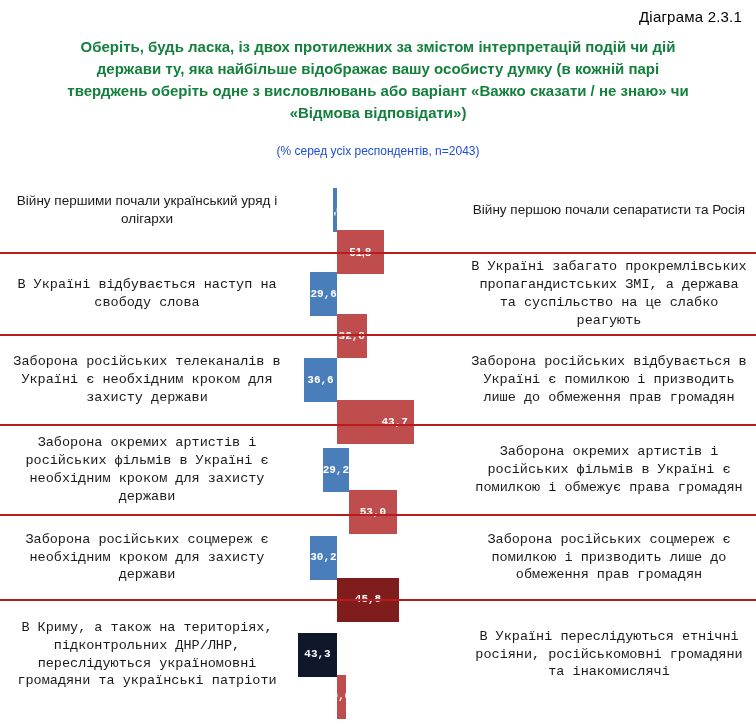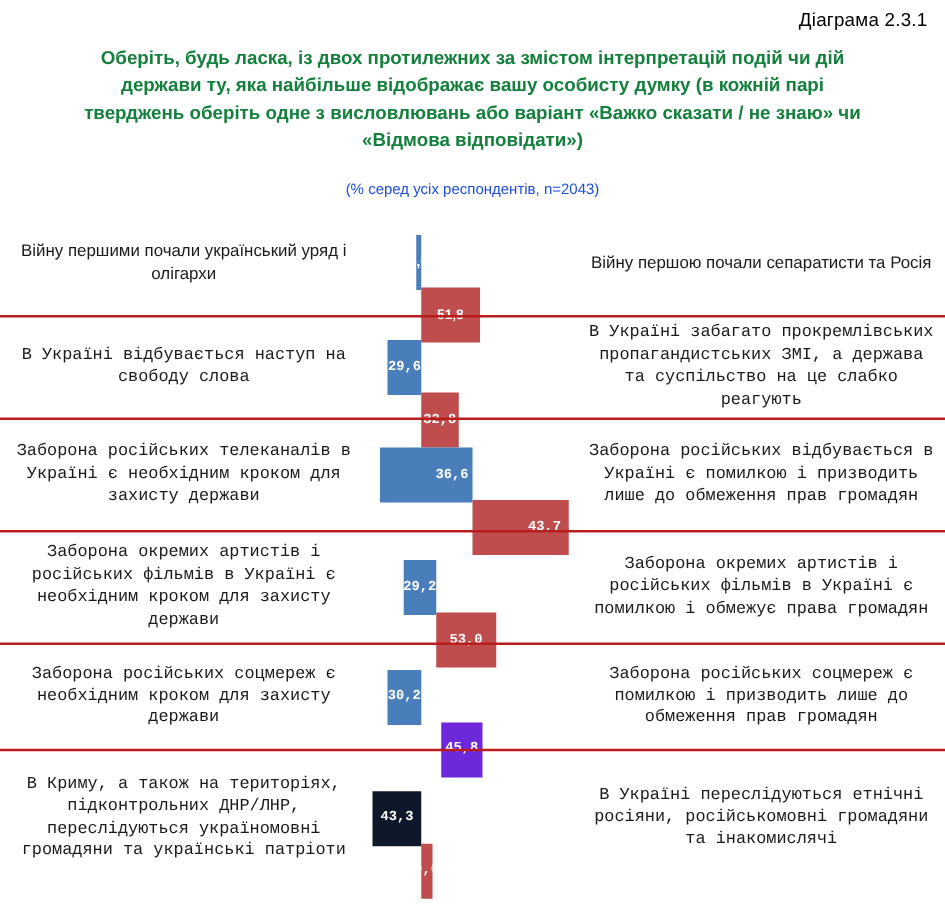--- a/index.html
+++ b/index.html
@@ -175,21 +175,21 @@
           </div>
         </div>
         <div class="label label-right">В Україні забагато прокремлівських пропагандистських ЗМІ, а держава та суспільство на це слабко реагують</div>
       </div>
     </div>
     <div class="row r2">
       <div class="row-inner">
         <div class="label label-left">Заборона російських телеканалів в Україні є необхідним кроком для захисту держави</div>
         <div class="bars-area">
           <div class="bar-pair" style="left: 4.06px;">
-            <div class="bar bar-left" style="width: 32.94px; background: rgb(74, 126, 187); padding-left: 41px;">
+            <div class="bar bar-left" style="width: 32.94px; background: rgb(74, 126, 187);">
               <span class="bar-value">36,6</span>
             </div>
             <div class="bar bar-right" style="width: 39.33px; background: rgb(191, 77, 77); padding-left: 38px;">
               <span class="bar-value">43,7</span>
             </div>
           </div>
         </div>
         <div class="label label-right">Заборона російських відбувається в Україні є помилкою і призводить лише до обмеження прав громадян</div>
       </div>
     </div>
@@ -206,25 +206,25 @@
             </div>
           </div>
         </div>
         <div class="label label-right">Заборона окремих артистів і російських фільмів в Україні є помилкою і обмежує права громадян</div>
       </div>
     </div>
     <div class="row r4">
       <div class="row-inner">
         <div class="label label-left">Заборона російських соцмереж є необхідним кроком для захисту держави</div>
         <div class="bars-area">
-          <div class="bar-pair" style="left: 9.82px; gap: 16px;">
+          <div class="bar-pair" style="left: 9.82px;">
             <div class="bar bar-left" style="width: 27.18px; background: rgb(74, 126, 187);">
               <span class="bar-value">30,2</span>
             </div>
-            <div class="bar bar-right" style="width: 33px; background: #6d28d9;">
+            <div class="bar bar-right" style="width: 62px; background: #7f1d1d;">
               <span class="bar-value">45,8</span>
             </div>
           </div>
         </div>
         <div class="label label-right">Заборона російських соцмереж є помилкою і призводить лише до обмеження прав громадян</div>
       </div>
     </div>
     <div class="row r5">
       <div class="row-inner">
         <div class="label label-left">В Криму, а також на територіях, підконтрольних ДНР/ЛНР, переслідуються україномовні громадяни та українські патріоти</div>

